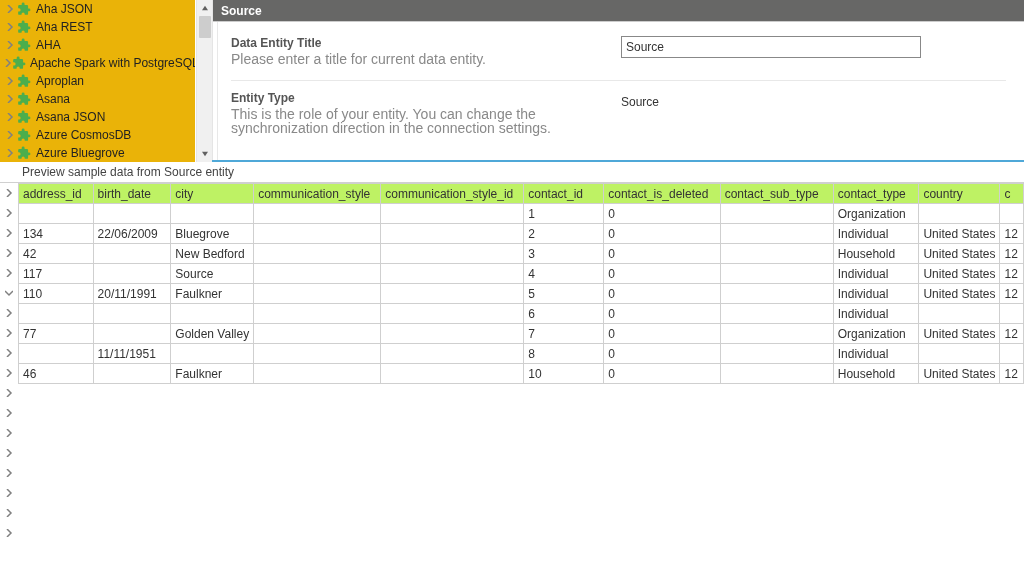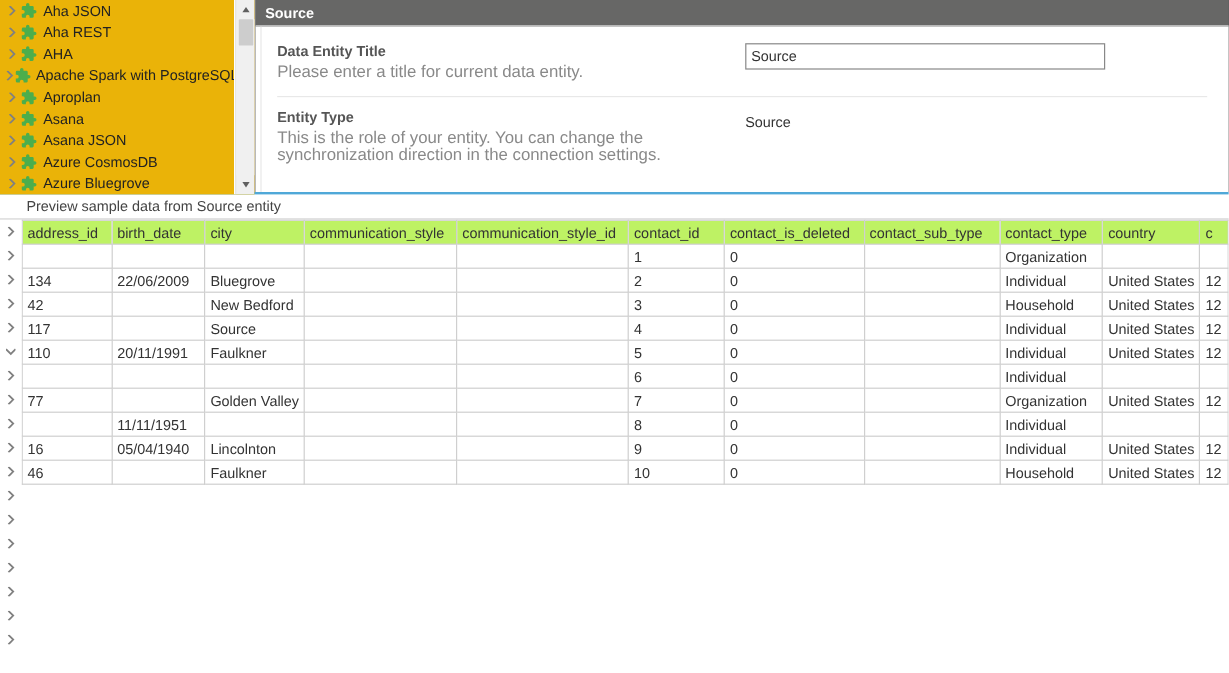--- a/index.html
+++ b/index.html
@@ -523,33 +523,20 @@
                 <td class="c3"></td>
                 <td class="c4"></td>
                 <td class="c5">8</td>
                 <td class="c6">0</td>
                 <td class="c7"></td>
                 <td class="c8">Individual</td>
                 <td class="c9"></td>
                 <td class="c10"></td>
               </tr>
               <tr>
-                <td class="c0">16</td>
-                <td class="c1">05/04/1940</td>
-                <td class="c2">Lincolnton</td>
-                <td class="c3"></td>
-                <td class="c4"></td>
-                <td class="c5">9</td>
-                <td class="c6">0</td>
-                <td class="c7"></td>
-                <td class="c8">Individual</td>
-                <td class="c9">United States</td>
-                <td class="c10">12</td>
-              </tr>
-              <tr>
                 <td class="c0">46</td>
                 <td class="c1"></td>
                 <td class="c2">Faulkner</td>
                 <td class="c3"></td>
                 <td class="c4"></td>
                 <td class="c5">10</td>
                 <td class="c6">0</td>
                 <td class="c7"></td>
                 <td class="c8">Household</td>
                 <td class="c9">United States</td>

